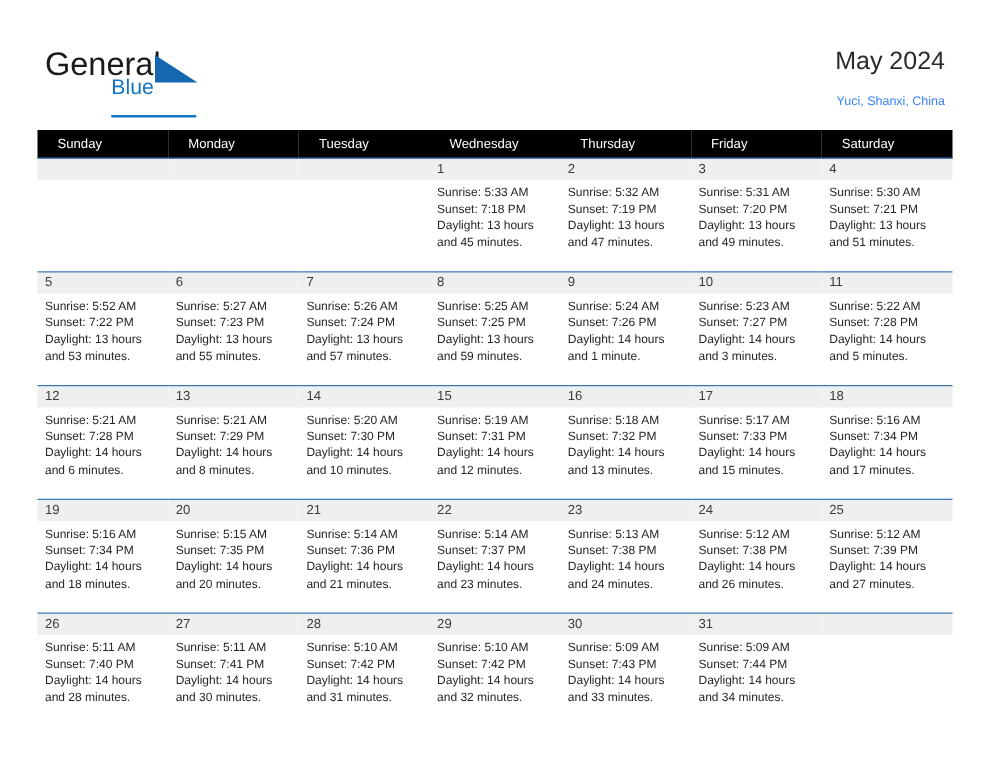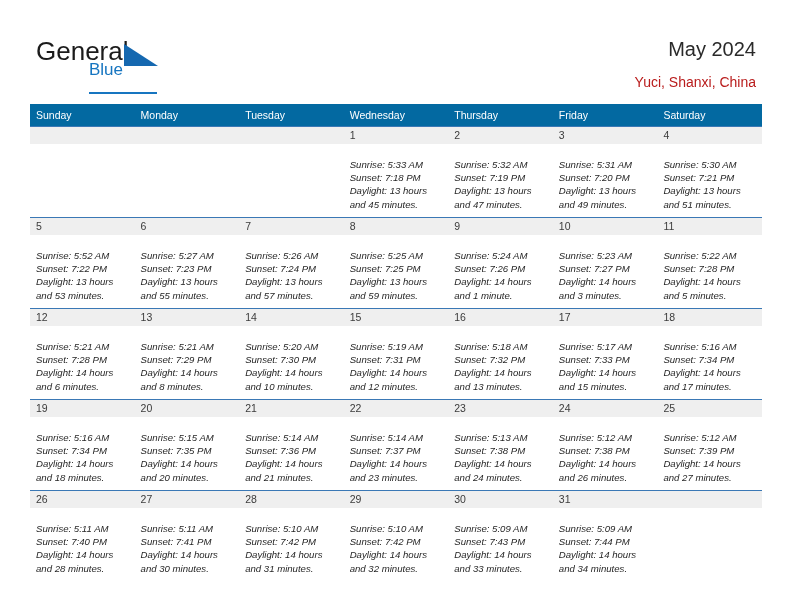--- a/index.html
+++ b/index.html
@@ -78,43 +78,43 @@
     text-align: right;
   }
   .cal-title {
     font-size: 20px;
     color: #2a2a2a;
     line-height: 34px;
     font-weight: normal;
     font-family: "Liberation Sans", sans-serif;
   }
   .cal-subtitle {
-    font-size: 14px;
-    color: #b91c1c;
+    font-size: 10px;
+    color: #3b82f6;
     line-height: 22px;
     margin-top: 5px;
     font-family: "Liberation Sans", sans-serif;
   }
 
   
   .cal {
     position: absolute;
     left: 30px;
     top: 104px;
     width: 732px;
     border-collapse: collapse;
     table-layout: fixed;
   }
   .cal th {
-    background: #0369a1;
+    background: #000000;
     color: #ffffff;
     font-size: 10.5px;
     font-weight: normal;
     text-align: left;
-    padding: 5px 0 5px 6px;
+    padding: 5px 0 5px 16px;
     height: 12px;
     font-family: "Liberation Sans", sans-serif;
   }
   .cal td {
     vertical-align: top;
     padding: 0;
     border-top: 1.5px solid #3a78b5;
     background: #ffffff;
     height: 75px;
   }
@@ -124,25 +124,24 @@
     background: #efefef;
     height: 17px;
     padding: 1px 0 1px 6px;
     font-size: 10.5px;
     color: #3b3b3b;
     box-sizing: border-box;
     line-height: 15px;
   }
   .daynum-band.empty { color: transparent; }
   .cell-body {
-    padding: 14px 6px 0 6px;
+    padding: 4px 6px 0 6px;
     font-size: 9.6px;
     line-height: 13.2px;
     color: #262626;
-    font-style: italic;
   }
   .cell-body div { white-space: nowrap; }
 </style>
 </head>
 <body>
 
 <div class="page">
 
   <div class="top">
     <div class="logo">

